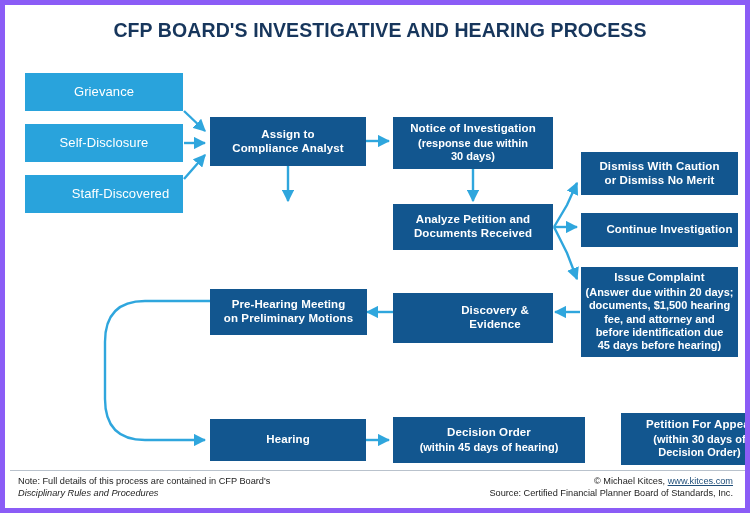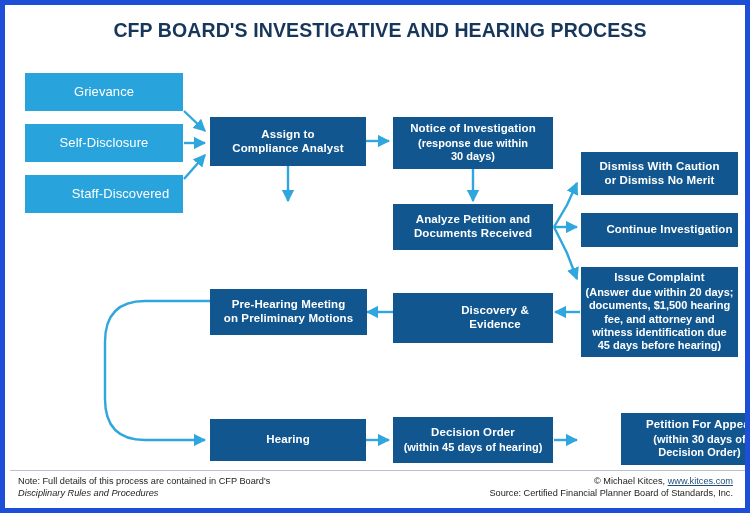--- a/index.html
+++ b/index.html
@@ -6,21 +6,21 @@
     margin: 0;
     padding: 0;
     background: #ffffff;
   }
   #canvas {
     position: relative;
     width: 750px;
     height: 513px;
     background: #ffffff;
     box-sizing: border-box;
-    border: 5px solid #1d4ed8;
+    border: 5px solid #8b5cf6;
     overflow: hidden;
     font-family: "Liberation Sans", sans-serif;
   }
   #title {
     position: absolute;
     left: 0;
     top: 14px;
     width: 750px;
     text-align: center;
     font-size: 19.5px;
@@ -161,38 +161,38 @@
 
   <div class="node dark" style="left:576px; top:208px; width:157px; height:34px;padding-left:24px;">
     <span class="ttl">Continue Investigation</span>
   </div>
 
   <div class="node dark" style="left:576px; top:262px; width:157px; height:90px;">
     <span class="ttl">Issue Complaint</span>
     <span class="sub">(Answer due within 20 days;</span>
     <span class="sub" style="margin-top:0;">documents, $1,500 hearing</span>
     <span class="sub" style="margin-top:0;">fee, and attorney and</span>
-    <span class="sub" style="margin-top:0;">witness identification due</span>
+    <span class="sub" style="margin-top:0;">before identification due</span>
     <span class="sub" style="margin-top:0;">45 days before hearing)</span>
   </div>
 
   <div class="node dark" style="left:205px; top:284px; width:157px; height:46px;">
     <span class="ttl">Pre-Hearing Meeting</span>
     <span class="ttl">on Preliminary Motions</span>
   </div>
 
   <div class="node dark" style="left:388px; top:288px; width:160px; height:50px;padding-left:48px;">
     <span class="ttl">Discovery &amp; Evidence</span>
   </div>
 
   <div class="node dark" style="left:205px; top:414px; width:156px; height:42px;">
     <span class="ttl">Hearing</span>
   </div>
 
-  <div class="node dark" style="left:388px; top:412px; width:160px; height:46px;">
+  <div class="node dark" style="left:388px; top:412px; width:192px; height:46px;">
     <span class="ttl">Decision Order</span>
     <span class="sub">(within 45 days of hearing)</span>
   </div>
 
   <div class="node dark" style="left:576px; top:408px; width:157px; height:52px;margin-left:40px;">
     <span class="ttl">Petition For Appeal</span>
     <span class="sub">(within 30 days of</span>
     <span class="sub" style="margin-top:0;">Decision Order)</span>
   </div>
 

